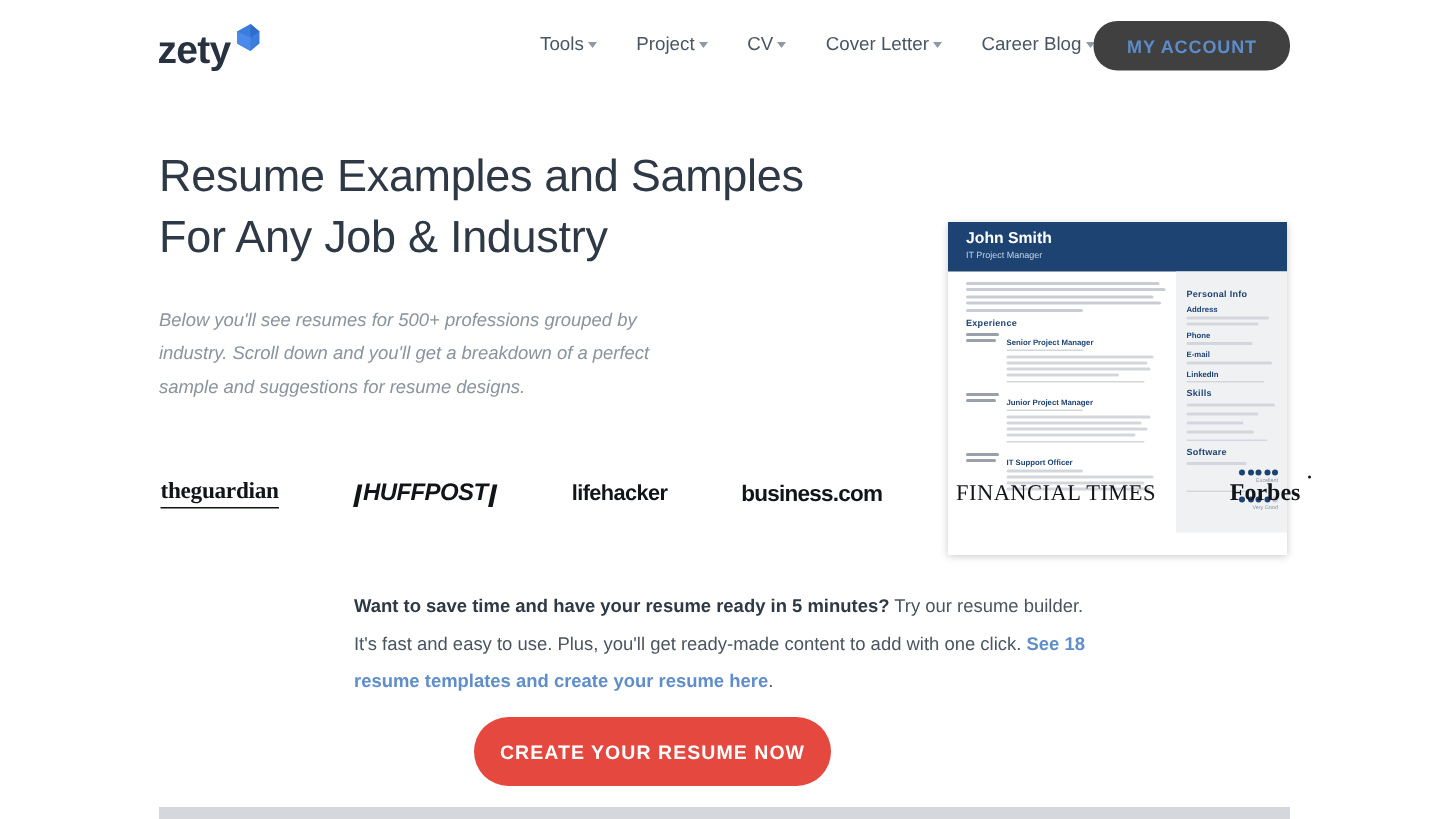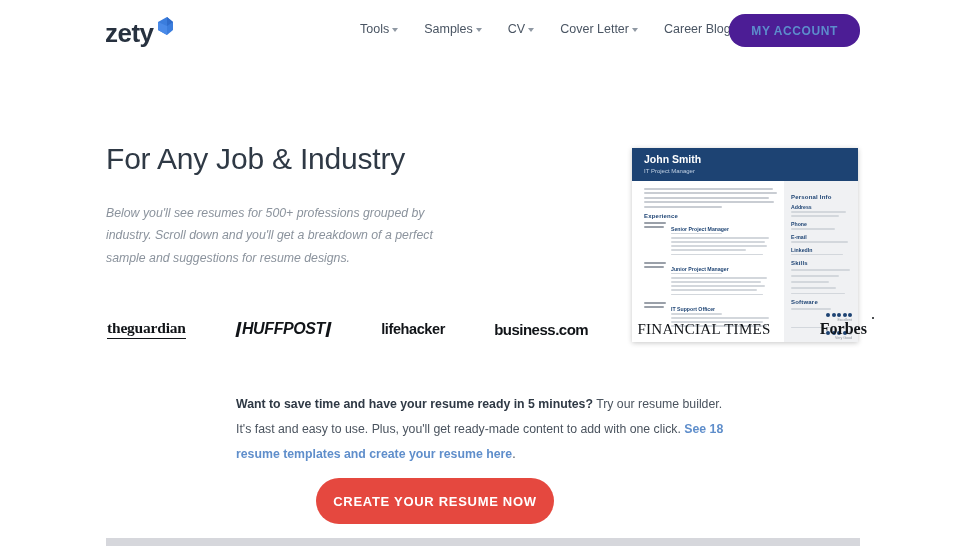--- a/index.html
+++ b/index.html
@@ -15,38 +15,38 @@
   .logo{position:absolute;left:105px;top:14px;display:flex;align-items:flex-end;height:32px;}
   .logo-text{font-size:26px;font-weight:700;letter-spacing:-0.5px;color:#27313f;line-height:1;font-family:"Liberation Sans",sans-serif;}
   .logo-mark{margin-left:2px;margin-bottom:6px;}
 
   .nav{position:absolute;left:360px;top:22px;display:flex;align-items:flex-start;gap:26px;}
   .nav-item{display:flex;align-items:center;gap:3px;font-size:12.5px;color:#4a5563;cursor:pointer;white-space:nowrap;}
   .caret{width:0;height:0;border-left:3.5px solid transparent;border-right:3.5px solid transparent;border-top:4px solid #8f98a3;display:inline-block;margin-top:2px;}
 
   .account-btn{
     position:absolute;right:110px;top:14px;
-    background:#4c1d95;color:#5c8ccc;border:none;border-radius:16px;
+    background:#404040;color:#5c8ccc;border:none;border-radius:16px;
     height:33px;padding:0 22px;font-size:12px;font-weight:700;letter-spacing:0.6px;
     font-family:"Liberation Sans",sans-serif;cursor:pointer;
   }
 
   
   .hero{position:relative;height:232px;}
   .hero-left{position:absolute;left:106px;top:36px;width:440px;}
   .hero-title{
     font-size:30px;line-height:1.36;font-weight:400;color:#2f3945;margin:0;
     letter-spacing:-0.2px;
   }
   .hero-sub{
     margin:22px 0 0 0;font-size:12.3px;line-height:1.85;color:#8b939d;max-width:330px;font-style:italic;
   }
 
   .hero-right{
-    position:absolute;left:632px;top:86px;width:226px;height:194px;
+    position:absolute;left:632px;top:86px;width:226px;height:222px;
     background:#ffffff;box-shadow:0 1px 5px rgba(0,0,0,0.22);overflow:hidden;
   }
   .rz-head{background:#1d4373;height:33px;padding:6px 0 0 12px;box-sizing:border-box;}
   .rz-name{color:#ffffff;font-size:10.5px;font-weight:700;line-height:1.1;}
   .rz-role{color:#c3d2e4;font-size:6px;margin-top:2px;}
   .rz-body{display:flex;height:174px;}
   .rz-main{width:152px;padding:7px 6px 0 12px;box-sizing:border-box;}
   .rz-side{width:74px;background:#f0f1f3;padding:8px 6px 0 7px;box-sizing:border-box;}
   .rz-h{font-size:6px;font-weight:700;color:#1d4373;margin:5px 0 3px 0;letter-spacing:.2px;}
   .rz-sh{font-size:5.2px;font-weight:700;color:#1d4373;margin:4px 0 1px 0;}
@@ -61,21 +61,21 @@
   .dot.off{background:#c8ccd2;}
   .rate-lbl{font-size:3.6px;color:#8b939d;text-align:right;margin-top:1px;}
 
   
   .press{
     position:absolute;top:300px;left:0;width:970px;height:58px;
     display:flex;align-items:center;
   }
   .press-inner{display:flex;align-items:center;justify-content:space-between;width:760px;margin:0 auto;padding-left:4px;gap:31px;}
   .logo-guardian{font-family:"Liberation Serif","DejaVu Serif",serif;font-size:15.5px;font-weight:700;color:#111418;border-bottom:1.6px solid #111418;padding-bottom:1px;letter-spacing:-0.2px;}
-  .logo-huff{font-size:16px;font-weight:700;font-style:italic;color:#111418;letter-spacing:-0.4px;display:flex;align-items:center;}
+  .logo-huff{font-size:16px;font-weight:700;font-style:italic;color:#111418;letter-spacing:-0.4px;display:flex;align-items:flex-end;}
   .hbar{display:inline-block;width:3px;height:15px;background:#111418;margin:0 2px;transform:skewX(-12deg);}
   .logo-lifehacker{font-size:14.5px;color:#111418;letter-spacing:-0.4px;}
   .logo-lifehacker b{font-weight:700;}
   .logo-lifehacker span{font-weight:700;}
   .logo-business{font-size:15px;font-weight:700;color:#111418;letter-spacing:-0.5px;}
   .logo-ft{font-family:"Liberation Serif","DejaVu Serif",serif;font-size:15px;color:#111418;letter-spacing:0.3px;}
   .logo-forbes{font-family:"Liberation Serif","DejaVu Serif",serif;font-size:16px;font-weight:700;color:#111418;position:relative;}
   .forbes-dot{position:absolute;right:-7px;top:-3px;width:2.4px;height:2.4px;background:#111418;border-radius:50%;}
 
   
@@ -114,21 +114,21 @@
         </svg>
       </span>
     </div>
 
     <div class="nav">
       <div class="nav-item">
         <span>Tools</span>
         <i class="caret"></i>
       </div>
       <div class="nav-item">
-        <span>Samples</span>
+        <span>Project</span>
         <i class="caret"></i>
       </div>
       <div class="nav-item">
         <span>CV</span>
         <i class="caret"></i>
       </div>
       <div class="nav-item">
         <span>Cover Letter</span>
         <i class="caret"></i>
       </div>
@@ -141,21 +141,21 @@
         <i class="caret"></i>
       </div>
     </div>
 
     <button class="account-btn">MY ACCOUNT</button>
   </div>
 
   <div class="hero">
     <div class="hero-left">
       <h1 class="hero-title">
-        <br>
+        <span>Resume Examples and Samples</span><br>
         <span>For Any Job &amp; Industry</span>
       </h1>
       <p class="hero-sub">Below you'll see resumes for 500+ professions grouped by industry. Scroll down and you'll get a breakdown of a perfect sample and suggestions for resume designs.</p>
     </div>
 
     <div class="hero-right">
       <div class="rz-head">
         <div class="rz-name">John Smith</div>
         <div class="rz-role">IT Project Manager</div>
       </div>

